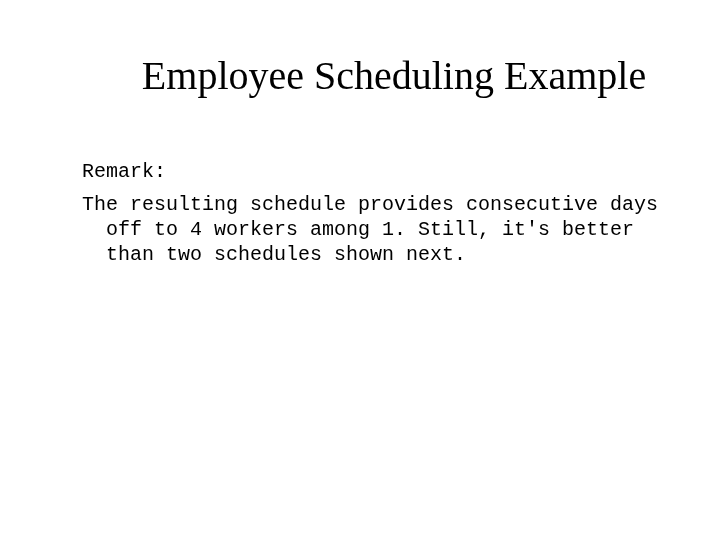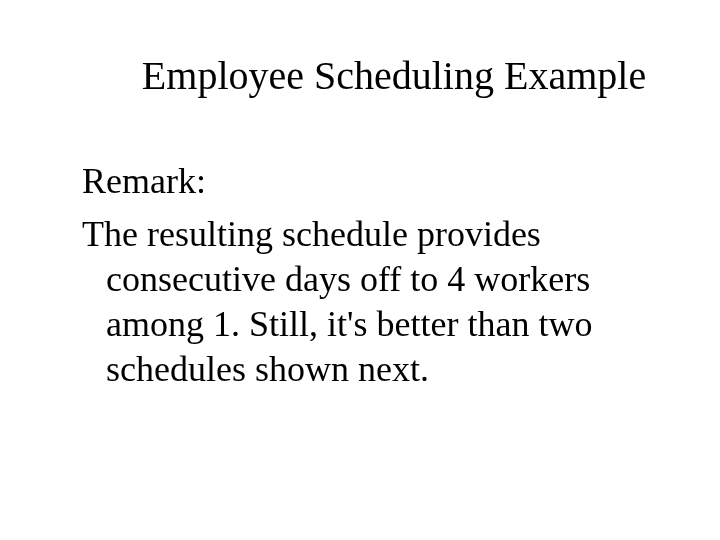--- a/index.html
+++ b/index.html
@@ -22,23 +22,24 @@
     }
     .title {
       font-size: 40px;
       font-weight: normal;
       text-align: center;
       margin-top: 8px;
       margin-bottom: 60px;
       padding-left: 20px;
     }
     .content {
-      font-size: 36px;
+      font-size: 20px;
       line-height: 1.25;
       padding-left: 2px;
+      font-family: Liberation Mono, monospace;
     }
     .remark-label {
       display: block;
     }
     .remark-body {
       display: block;
       padding-left: 24px;
       text-indent: -24px;
     }
   </style>

